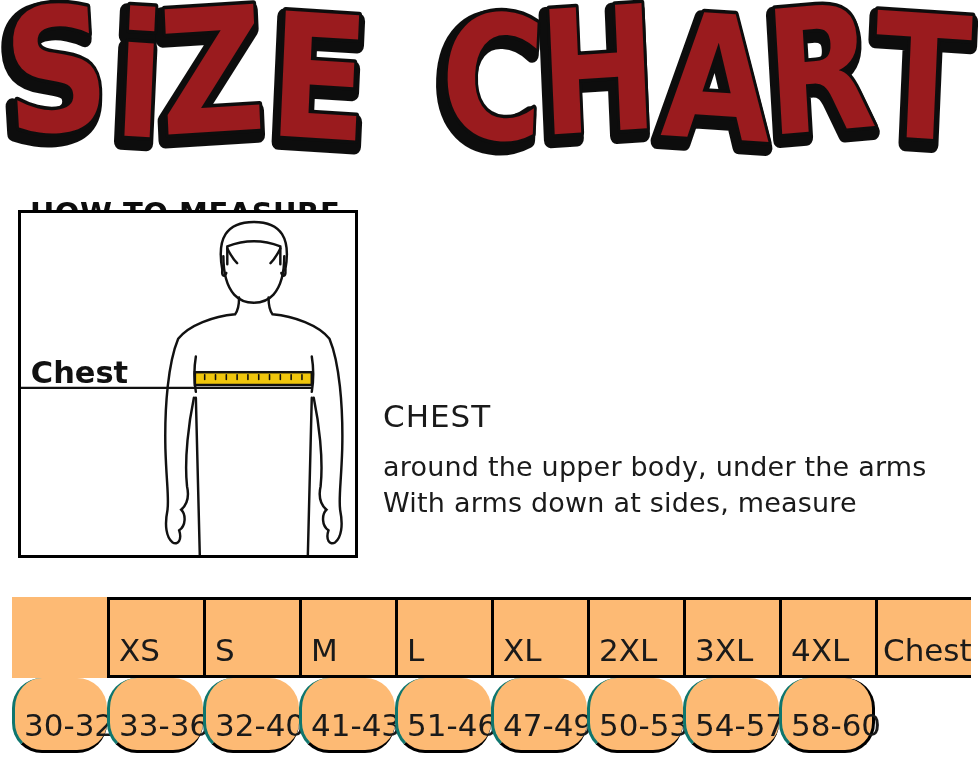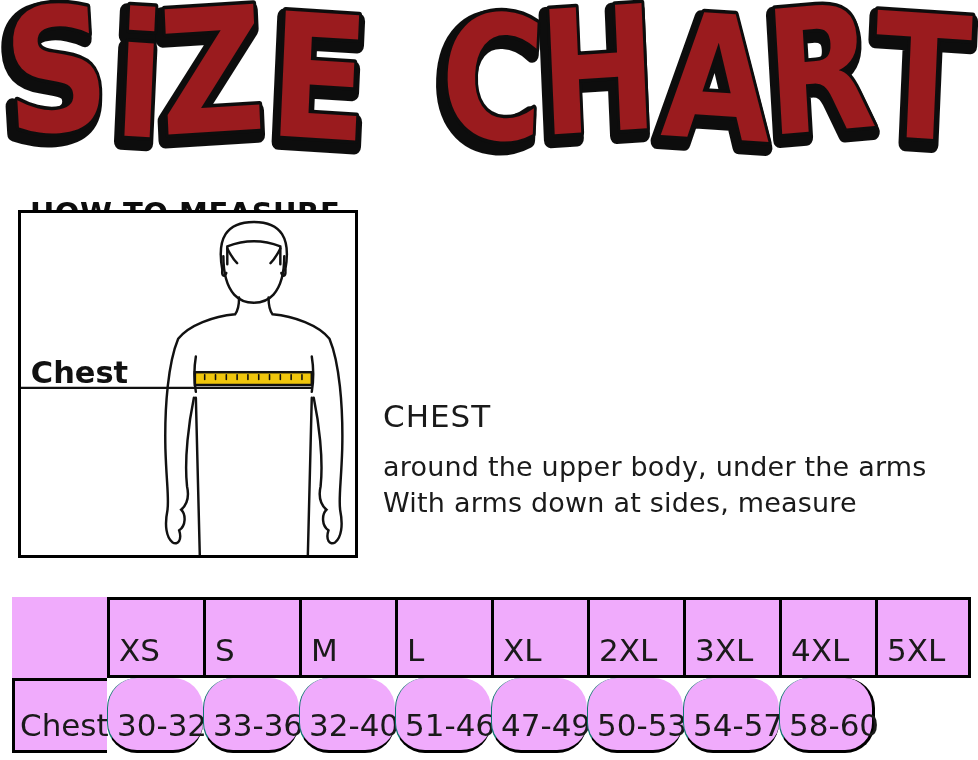--- a/index.html
+++ b/index.html
@@ -32,27 +32,27 @@
   
   .size-table{
     position:absolute;left:12px;top:597px;
     display:grid;
     grid-template-columns:95px repeat(9,96px);
     grid-template-rows:81px 75px;
     font-size:31px;color:#1a1a1a;
   }
   .cell{
     display:flex;align-items:flex-end;box-sizing:border-box;
-    padding:0 12px 7px 9px;white-space:nowrap;background:#f0abfc;
+    padding:0 12px 7px 9px;white-space:nowrap;background:#fdba74;
   }
   .corner{border:none;}
   .hcell{border-left:3px solid #000;border-top:3px solid #000;border-bottom:3px solid #000;}
   .hcell.last{border-right:3px solid #000;}
   .rowlabel{border-left:3px solid #000;border-top:3px solid #000;border-bottom:3px solid #000;padding-left:5px;}
-  .dcell{border-left:1px solid #0f766e;border-bottom:3px solid #000;border-radius:30px;}
+  .dcell{border-left:3px solid #0f766e;border-bottom:3px solid #000;border-radius:30px;}
   .dcell.last{border-right:3px solid #000;}
 </style>
 </head>
 <body>
 
 <div class="page">
 
   <svg class="title-svg" width="978" height="158" viewBox="0 0 978 158">
     <g font-family="'DejaVu Sans', sans-serif" font-weight="bold" font-size="172">
       <text x="3" y="141" textLength="362" lengthAdjust="spacingAndGlyphs" rotate="-4 3 -3 3" fill="#0D0D0D" stroke="#0D0D0D" stroke-width="16" stroke-linejoin="round">SiZE</text>
@@ -119,26 +119,26 @@
 
     <div class="cell corner"></div>
     <div class="cell hcell">XS</div>
     <div class="cell hcell">S</div>
     <div class="cell hcell">M</div>
     <div class="cell hcell">L</div>
     <div class="cell hcell">XL</div>
     <div class="cell hcell">2XL</div>
     <div class="cell hcell">3XL</div>
     <div class="cell hcell">4XL</div>
-    <div class="cell hcell last">5XL</div>
 
     <div class="cell rowlabel">Chest</div>
     <div class="cell dcell">30-32</div>
     <div class="cell dcell">33-36</div>
     <div class="cell dcell">32-40</div>
+    <div class="cell dcell">41-43</div>
     <div class="cell dcell">51-46</div>
     <div class="cell dcell">47-49</div>
     <div class="cell dcell">50-53</div>
     <div class="cell dcell">54-57</div>
     <div class="cell dcell last">58-60</div>
   </div>
 
 </div>
 
 </body></html>

